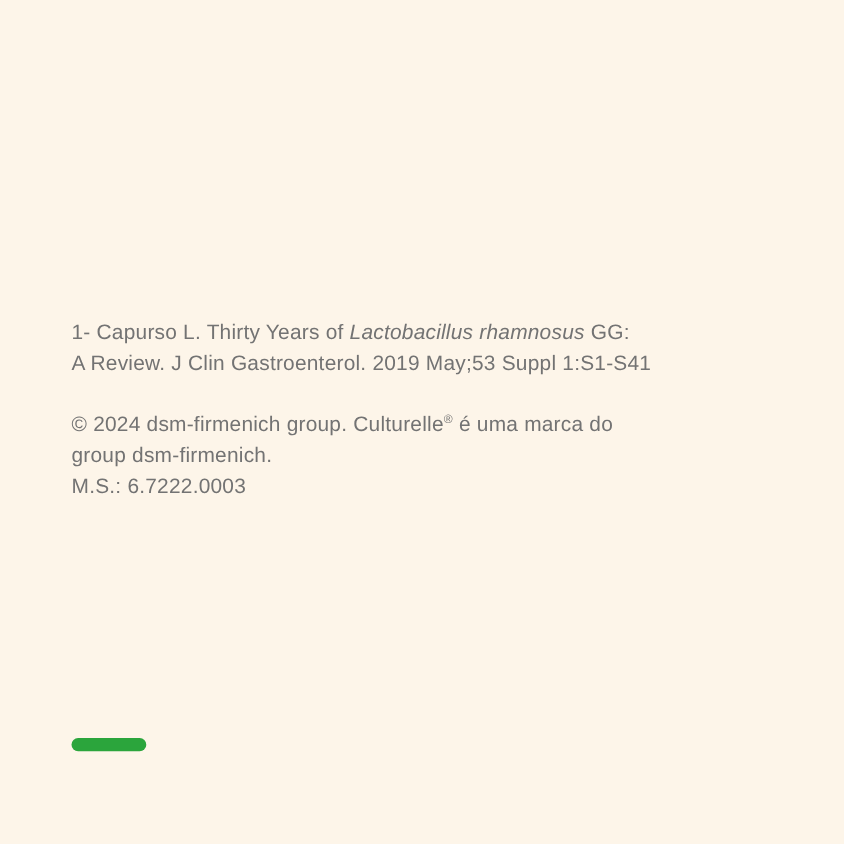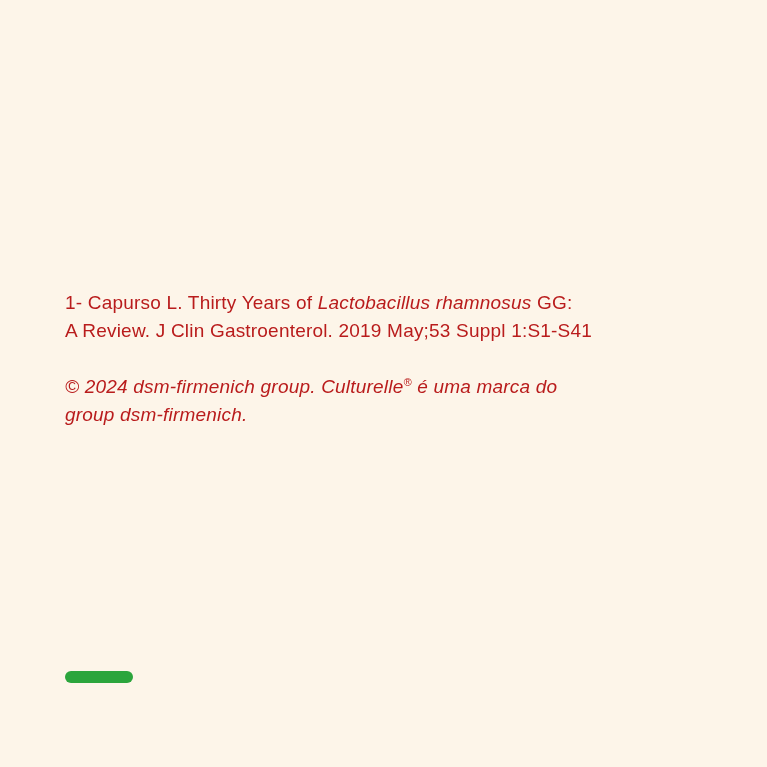--- a/index.html
+++ b/index.html
@@ -19,21 +19,21 @@
     left: 65px;
     top: 289px;
     width: 625px;
     font-size: 19px;
     line-height: 28px;
     font-weight: 500;
     letter-spacing: 0.2px;
     color: #1F1F1F;
   }
   .para { margin-bottom: 28px; }
-  .para:last-child { margin-bottom: 0; font-style: italic; }
+  .para:last-child { margin-bottom: 0; }
   .line { display: block; }
   .italic { font-style: italic; }
   .reg-mark {
     font-size: 11px;
     vertical-align: super;
     line-height: 0;
   }
   .accent-bar {
     position: absolute;
     left: 65px;
@@ -42,30 +42,31 @@
     height: 12px;
     border-radius: 6px;
     background: #2BA53C;
   }
 </style>
 </head>
 <body style="background-color: rgb(253, 245, 233);">
 
 <div class="slide">
 
-  <div class="text-block" style="color: #b91c1c;">
+  <div class="text-block" style="color: #737373;">
 
     <div class="para">
       <span class="line"><span>1- Capurso L. Thirty Years of </span><span class="italic">Lactobacillus rhamnosus</span><span> GG:</span></span>
       <span class="line">A Review. J Clin Gastroenterol. 2019 May;53 Suppl 1:S1-S41</span>
     </div>
 
 
     <div class="para">
       <span class="line"><span>© 2024 dsm-firmenich group. Culturelle</span><span class="reg-mark">®</span><span> é uma marca do</span></span>
       <span class="line">group dsm-firmenich.</span>
+      <span class="line">M.S.: 6.7222.0003</span>
     </div>
 
   </div>
 
   <div class="accent-bar" style="background-color: rgb(43, 165, 60);"></div>
 
 </div>
 
 </body></html>

